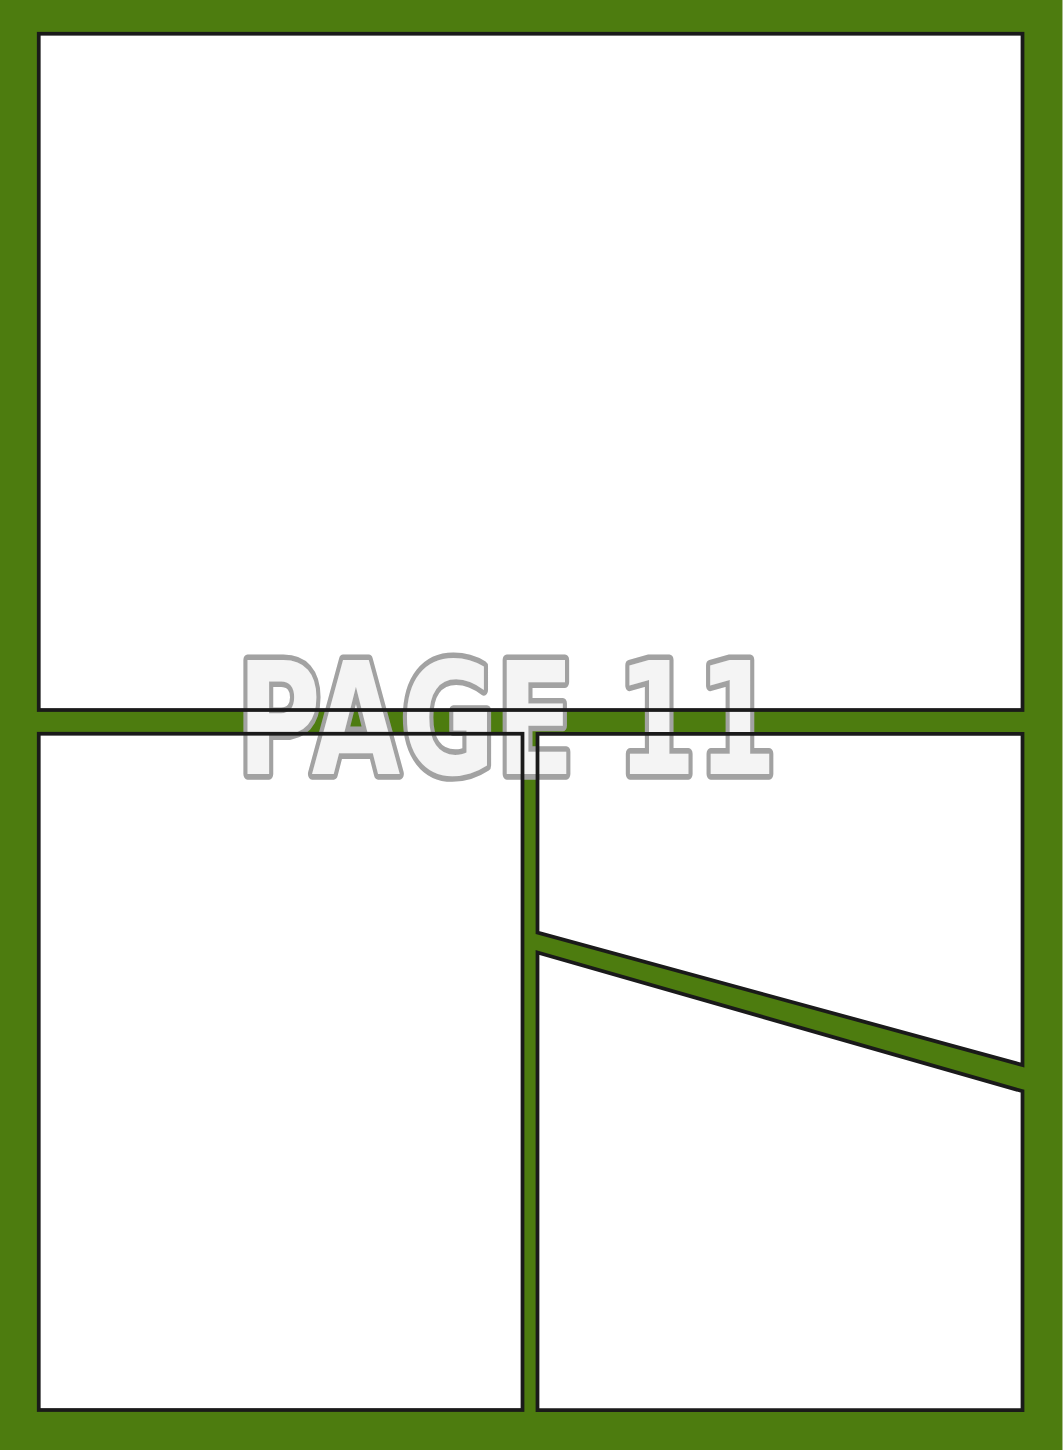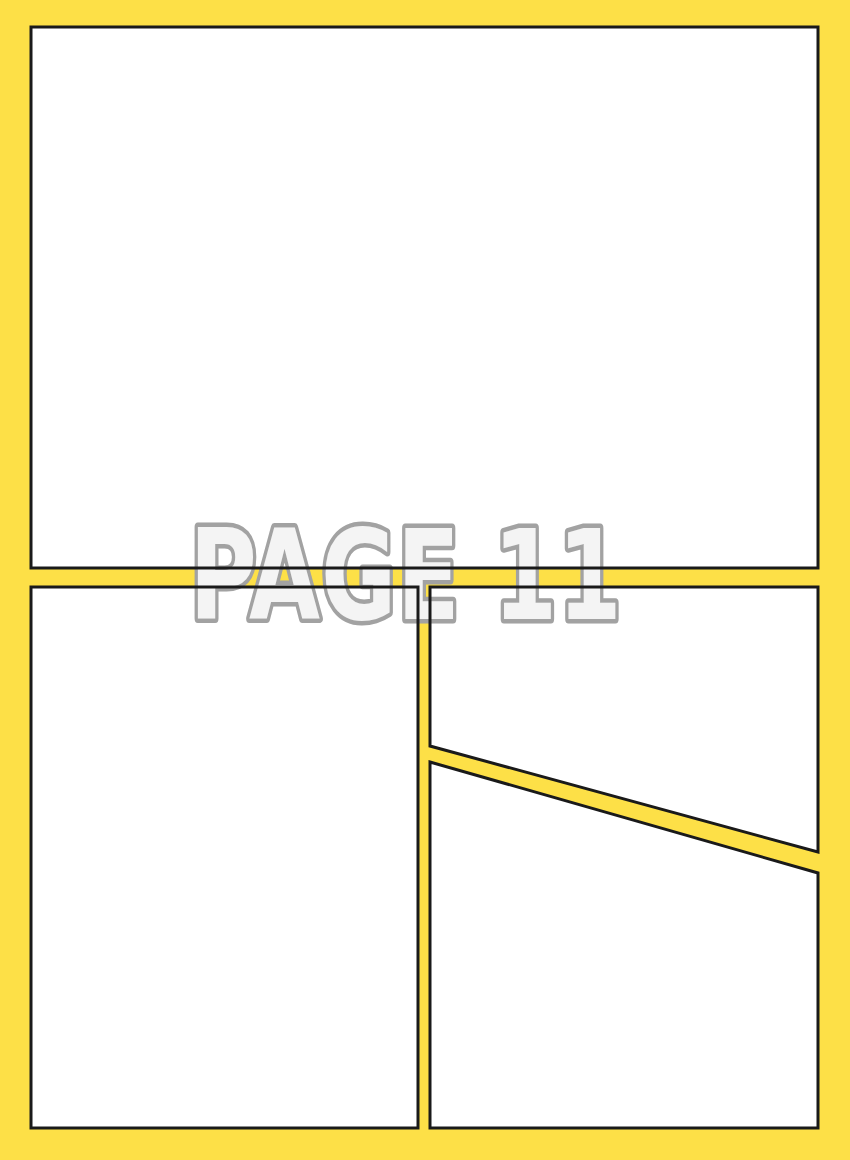--- a/index.html
+++ b/index.html
@@ -6,21 +6,21 @@
   html, body {
     margin: 0;
     padding: 0;
     background: #f2f2f2;
     font-family: "DejaVu Sans", "Liberation Sans", sans-serif;
   }
   .page {
     position: relative;
     width: 850px;
     height: 1160px;
-    background: #fde047;
+    background: #4d7c0f;
     overflow: hidden;
   }
   svg { display: block; }
 
   
   .panel-fill {
     fill: #ffffff;
     stroke: none;
   }
   

